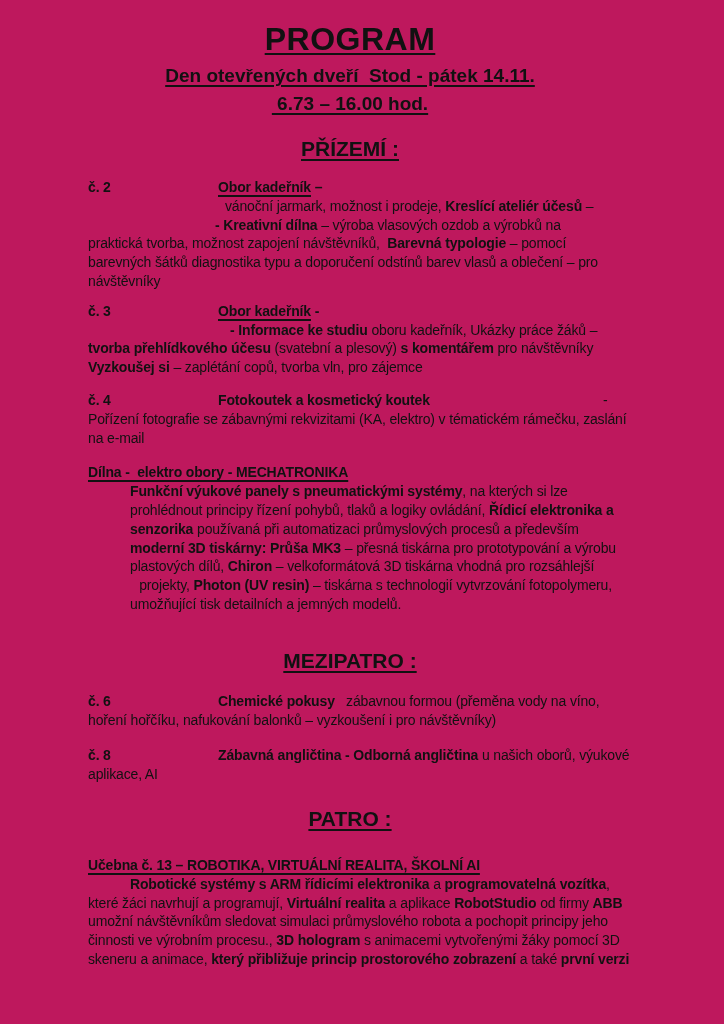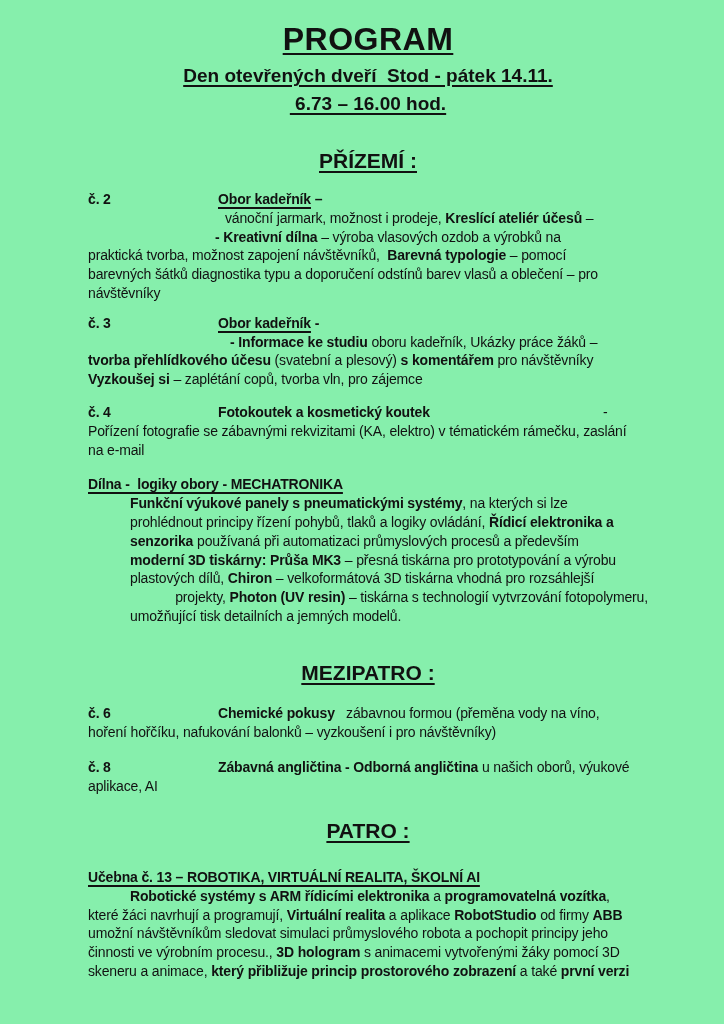--- a/index.html
+++ b/index.html
@@ -5,22 +5,22 @@
   * { margin:0; padding:0; box-sizing:border-box; }
   html, body { background:#ffffff; }
   body {
     width:724px; height:1024px;
     font-family:"Liberation Sans", sans-serif;
     color:#111111;
     overflow:hidden;
   }
   .page {
     width:724px; height:1024px;
-    padding:20px 76px 0 88px;
-    background:#86efac;
+    padding:20px 112px 0 88px;
+    background:#be185d;
     overflow:hidden;
   }
   .block .line { white-space:pre; position:relative; }
   .title { text-align:center; font-size:32px; font-weight:700; line-height:38px; letter-spacing:0.5px; }
   .subtitle { text-align:center; font-size:19px; font-weight:700; line-height:24px; }
   .section-heading { text-align:center; font-size:21px; font-weight:700; line-height:26px; }
   .para { font-size:14px; line-height:18.8px; letter-spacing:-0.15px; }
   .bold { font-weight:700; }
   .underline { text-decoration:underline; text-decoration-thickness:1.5px; text-underline-offset:3px; }
   .item-label { position:absolute; left:0; font-weight:700; }
@@ -32,21 +32,21 @@
 <main class="page">
     <div class="block title" style="margin-top: 0px;">
       <div class="line"><span class="bold underline">PROGRAM</span></div>
     </div>
     <div class="block subtitle" style="margin-top: 6px;">
       <div class="line"><span class="bold underline">Den otevřených dveří  Stod - pátek 14.11.</span></div>
     </div>
     <div class="block subtitle" style="margin-top: 4px;">
       <div class="line"><span class="bold underline"> 6.73 – 16.00 hod.</span></div>
     </div>
-    <div class="block section-heading" style="margin-top: 32px;">
+    <div class="block section-heading" style="margin-top: 20px;">
       <div class="line"><span class="bold underline">PŘÍZEMÍ :</span></div>
     </div>
     <div class="block para" style="margin-top: 16px;">
       <div class="line" style="padding-left: 130px;"><span class="item-label">č. 2</span><span class="bold underline">Obor kadeřník</span><span class="bold"> –</span></div>
       <div class="line" style="padding-left: 137px;"><span>vánoční jarmark, možnost i prodeje, </span><span class="bold">Kreslící ateliér účesů</span><span> –</span></div>
       <div class="line" style="padding-left: 127px;"><span class="bold">- Kreativní dílna</span><span> – výroba vlasových ozdob a výrobků na</span></div>
       <div class="line"><span>praktická tvorba, možnost zapojení návštěvníků,  </span><span class="bold">Barevná typologie</span><span> – pomocí</span></div>
       <div class="line"><span>barevných šátků diagnostika typu a doporučení odstínů barev vlasů a oblečení – pro</span></div>
       <div class="line"><span>návštěvníky</span></div>
     </div>
@@ -55,21 +55,21 @@
       <div class="line" style="padding-left: 142px;"><span class="bold">- Informace ke studiu</span><span> oboru kadeřník, Ukázky práce žáků –</span></div>
       <div class="line"><span class="bold">tvorba přehlídkového účesu</span><span> (svatební a plesový) </span><span class="bold">s komentářem</span><span> pro návštěvníky</span></div>
       <div class="line"><span class="bold">Vyzkoušej si</span><span> – zaplétání copů, tvorba vln, pro zájemce</span></div>
     </div>
     <div class="block para" style="margin-top: 14px;">
       <div class="line" style="padding-left: 130px;"><span class="item-label">č. 4</span><span class="bold">Fotokoutek a kosmetický koutek</span><span class="right-dash">-</span></div>
       <div class="line"><span>Pořízení fotografie se zábavnými rekvizitami (KA, elektro) v tématickém rámečku, zaslání</span></div>
       <div class="line"><span>na e-mail</span></div>
     </div>
     <div class="block para" style="margin-top: 16px;">
-      <div class="line"><span class="bold underline">Dílna -  logiky obory - MECHATRONIKA</span></div>
+      <div class="line"><span class="bold underline">Dílna -  elektro obory - MECHATRONIKA</span></div>
       <div class="line" style="padding-left: 42px;"><span class="bold">Funkční výukové panely s pneumatickými systémy</span><span>, na kterých si lze</span></div>
       <div class="line" style="padding-left: 42px;"><span>prohlédnout principy řízení pohybů, tlaků a logiky ovládání, </span><span class="bold">Řídicí elektronika a</span></div>
       <div class="line" style="padding-left: 42px;"><span class="bold">senzorika</span><span> používaná při automatizaci průmyslových procesů a především</span></div>
       <div class="line" style="padding-left: 42px;"><span class="bold">moderní 3D tiskárny: Průša MK3</span><span> – přesná tiskárna pro prototypování a výrobu</span></div>
       <div class="line" style="padding-left: 42px;"><span>plastových dílů, </span><span class="bold">Chiron</span><span> – velkoformátová 3D tiskárna vhodná pro rozsáhlejší</span></div>
       <div class="line" style="padding-left: 42px; text-align: right;"><span>projekty, </span><span class="bold">Photon (UV resin)</span><span> – tiskárna s technologií vytvrzování fotopolymeru,</span></div>
       <div class="line" style="padding-left: 42px;"><span>umožňující tisk detailních a jemných modelů.</span></div>
     </div>
     <div class="block section-heading" style="margin-top: 34px;">
       <div class="line"><span class="bold underline">MEZIPATRO :</span></div>

